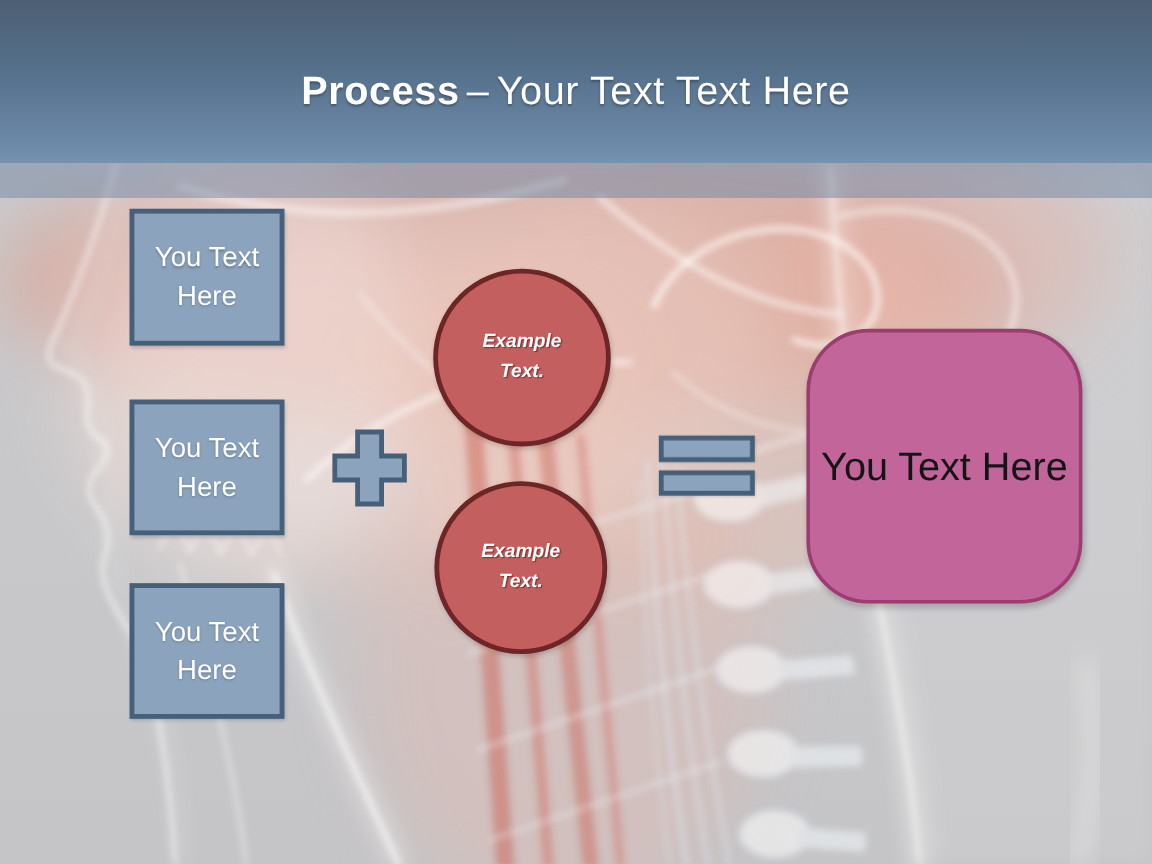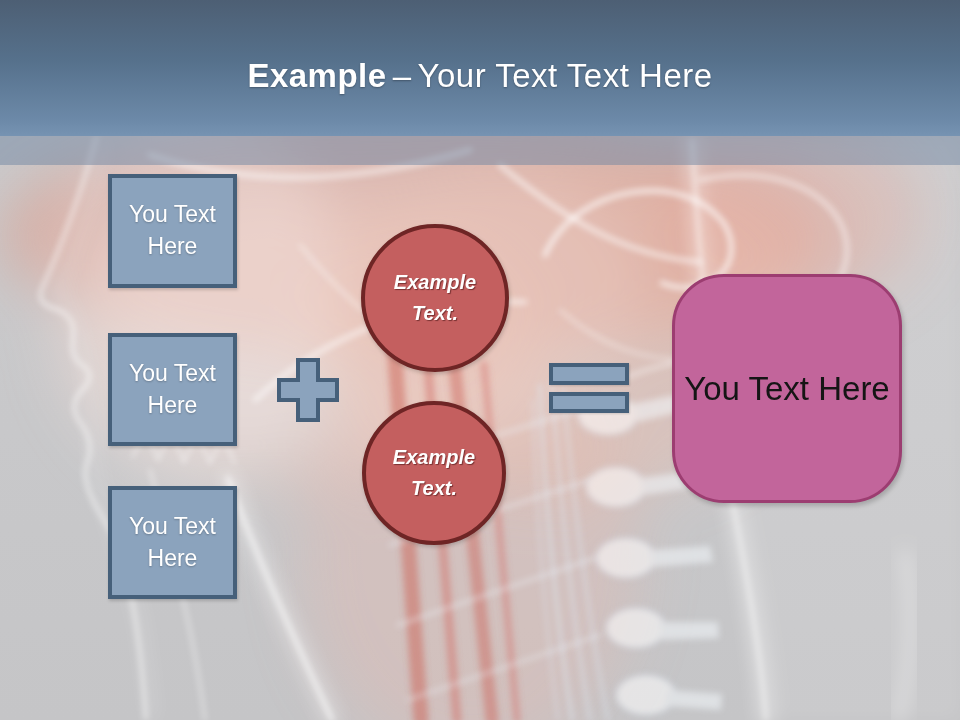--- a/index.html
+++ b/index.html
@@ -42,21 +42,21 @@
   .circle{
     position:absolute;border-radius:50%;box-sizing:border-box;
     background:#c45f5f;border:4px solid #6e2525;
     display:flex;align-items:center;justify-content:center;text-align:center;
     box-shadow:1px 2px 4px rgba(0,0,0,0.2);
   }
   .pos-c1{left:361px;top:224px;width:148px;height:148px;}
   .pos-c2{left:362px;top:401px;width:144px;height:144px;}
   .circle-label{
     display:inline-block;max-width:92px;
-    color:#ffffff;font-size:20px;font-weight:700;font-style:italic;line-height:1.55;
+    color:#ffffff;font-size:16px;font-weight:700;font-style:italic;line-height:1.55;
     text-shadow:1px 1px 1px rgba(70,20,20,0.6);
   }
   .equals{position:absolute;left:549px;top:363px;width:80px;}
   .eq-bar{
     box-sizing:border-box;width:80px;height:22px;
     background:#8ba3bd;border:4px solid #46607a;
     box-shadow:1px 1px 2px rgba(0,0,0,0.15);
   }
   .eq-bar + .eq-bar{margin-top:7px;height:21px;}
   .result-box{
@@ -163,21 +163,21 @@
     <path d="M97 135 C84 185 62 245 43 286 C38 296 40 303 50 307 C63 311 71 316 73 327 C75 341 68 351 79 363 C91 369 93 379 83 389 C73 399 71 409 79 421 C89 433 93 449 87 463 C81 479 91 501 111 531 C131 571 141 645 146 720" fill="none" stroke="#ffffff" stroke-width="2.5" opacity="0.85" filter="url(#f-soft)"></path>
     <path d="M103 140 C92 195 75 250 58 292 C72 310 80 330 84 360 C92 420 95 450 95 470 C105 510 125 560 140 620 C146 660 150 690 152 720" fill="none" stroke="#ffffff" stroke-width="6" opacity="0.3" filter="url(#f-med)"></path>
 
     <path d="M905 555 C915 615 910 675 898 720" fill="none" stroke="#ffffff" stroke-width="10" opacity="0.4" stroke-linecap="round" filter="url(#f-med)"></path>
   </svg>
 
   <div class="band"></div>
 
   <header class="hdr">
     <h1>
-      <span class="t-bold">Example</span><span class="t-sep">–</span><span class="t-rest">Your Text Text Here</span>
+      <span class="t-bold">Process</span><span class="t-sep">–</span><span class="t-rest">Your Text Text Here</span>
     </h1>
   </header>
 
   <div class="input-box pos-b1">
     <span class="box-label">You Text Here</span>
   </div>
   <div class="input-box pos-b2">
     <span class="box-label">You Text Here</span>
   </div>
   <div class="input-box pos-b3">

